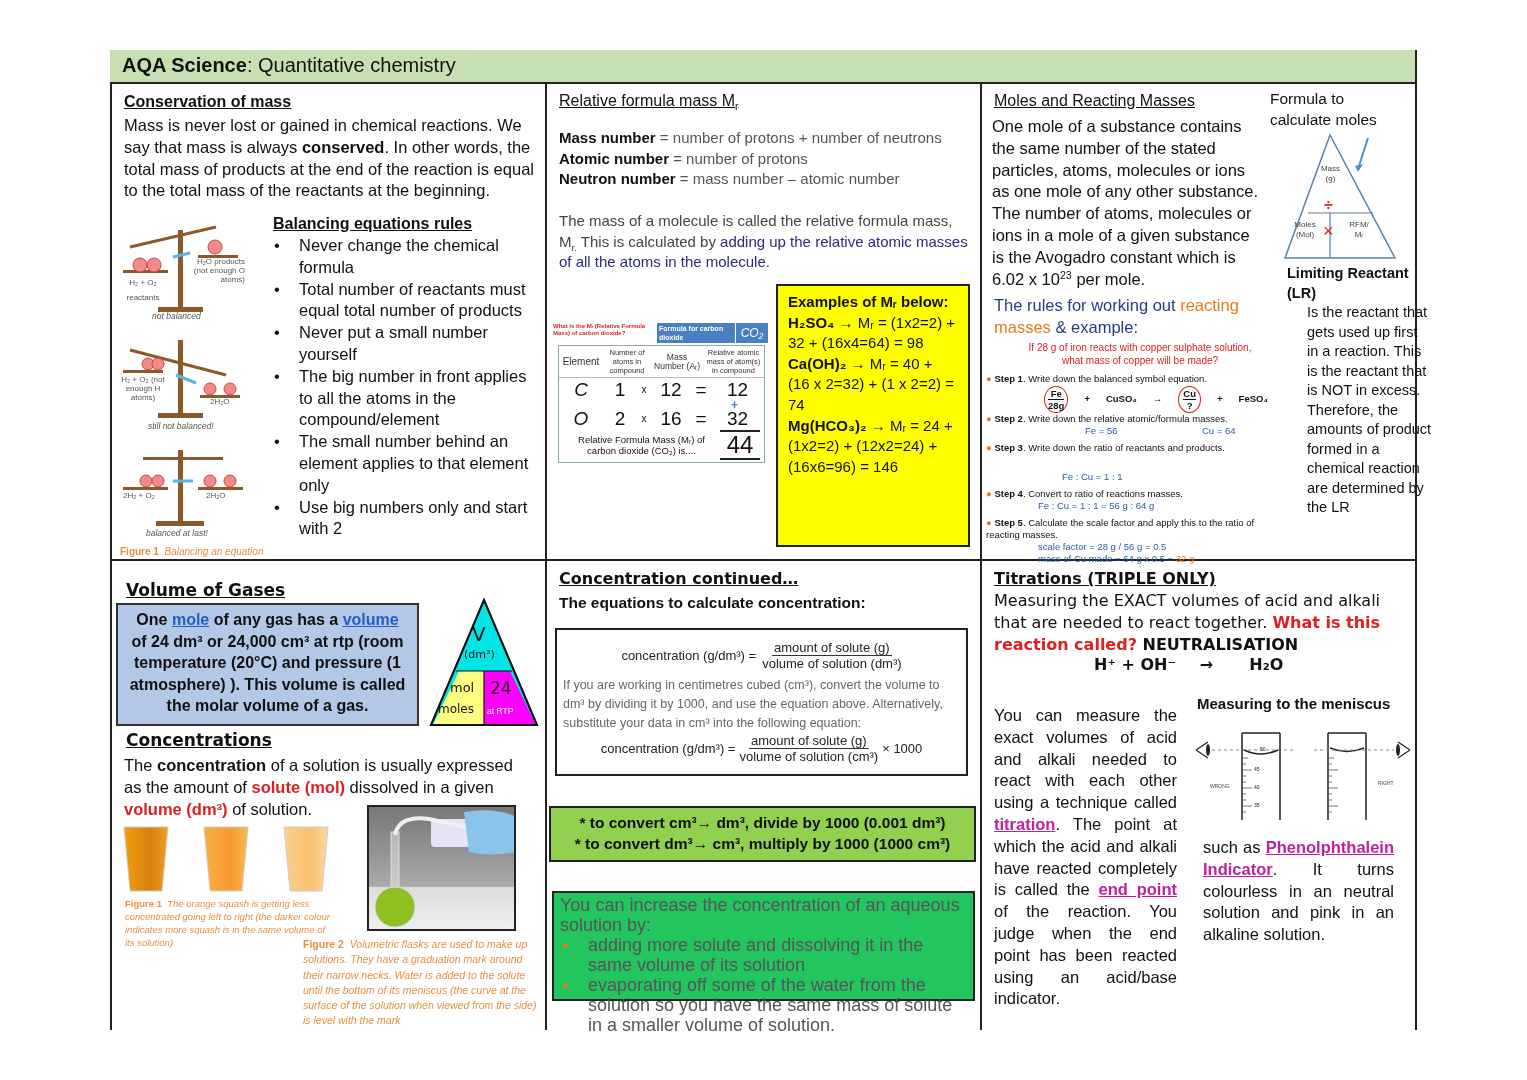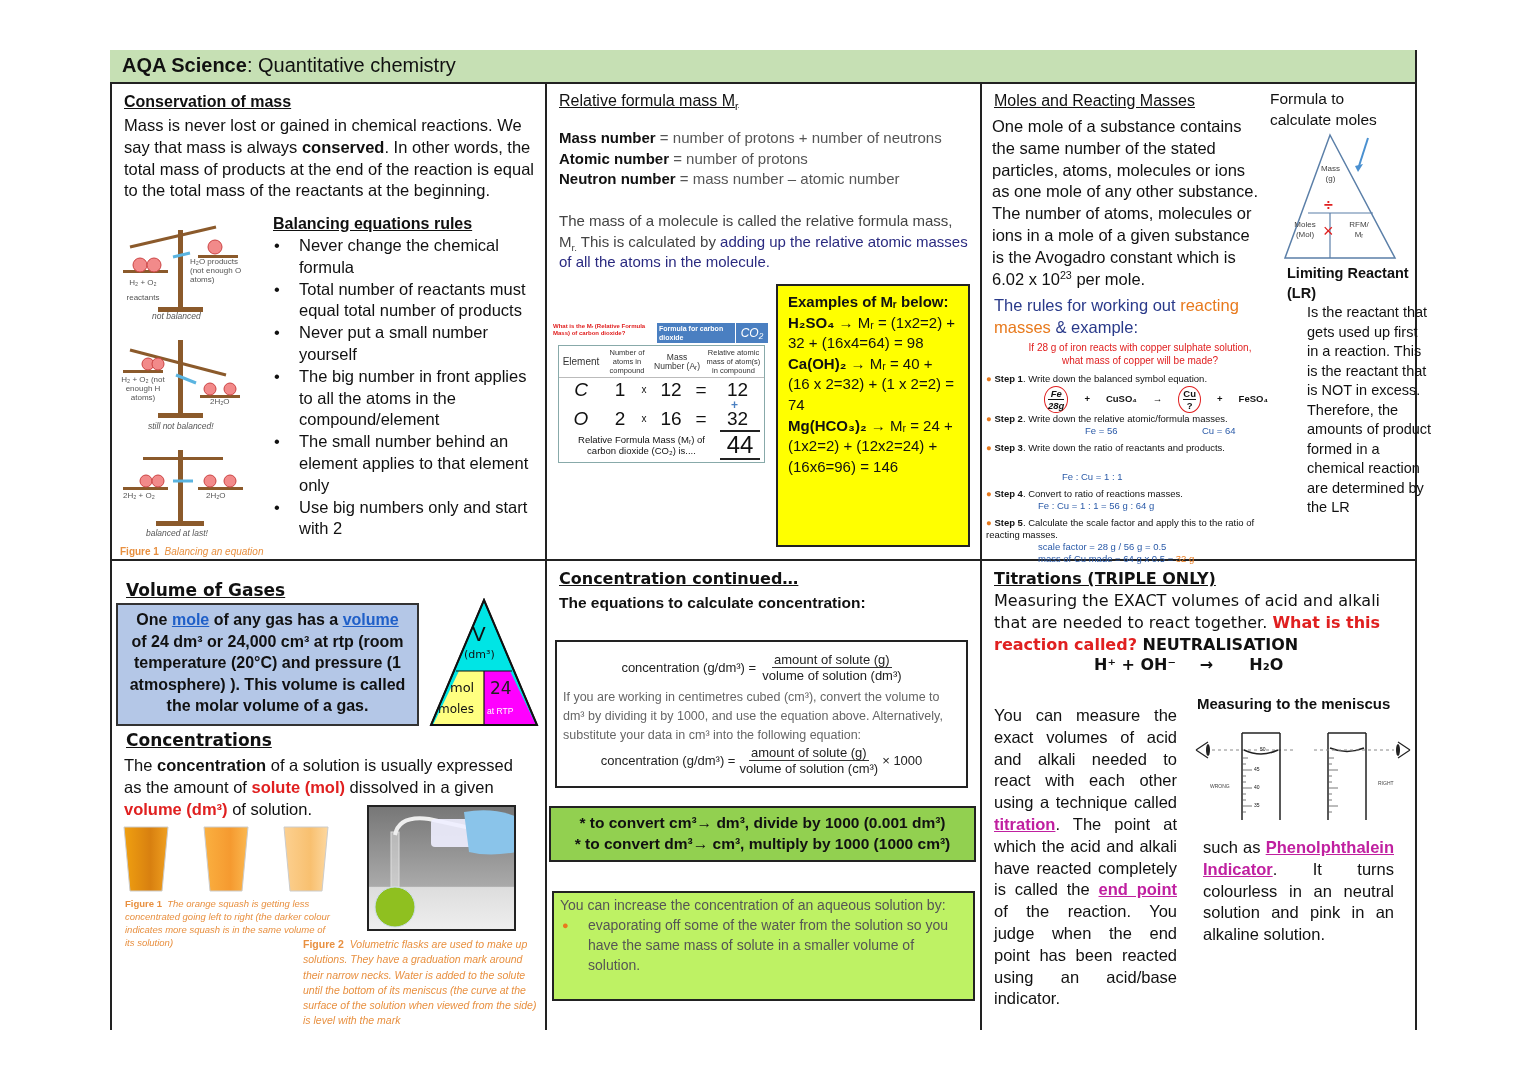--- a/index.html
+++ b/index.html
@@ -26,25 +26,25 @@
   .body17 { font-size: 16.5px; line-height: 21.8px; }
   .grey { color: #555; }
   ul.rules { list-style: none; }
   ul.rules li { position: relative; padding-left: 25px; font-size: 16.5px; line-height: 21.8px; }
   ul.rules li::before { content: "•"; position: absolute; left: 0; }
   .fig-caption { color: #e89040; font-style: italic; font-size: 10px; line-height: 15px; }
   .fig-caption b { font-style: normal; font-weight: bold; }
   .yellow-box { background: #ffff00; border: 2px solid #222; padding: 6px 10px; font-size: 15px; line-height: 20.6px; }
   .mr-table { border: 1px solid #8aa; background: #fff; }
   .blue-box { background: #b4c7e7; border: 2px solid #333; text-align: center; font-weight: bold; font-size: 16px; line-height: 21.6px; padding: 4px 10px; }
-  .eq-box { border: 2px solid #222; background: #fff; padding: 4px 6px; margin-top: 12px; }
+  .eq-box { border: 2px solid #222; background: #fff; padding: 4px 6px; }
   .frac { display: inline-flex; flex-direction: column; align-items: center; vertical-align: middle; }
   .frac .num { border-bottom: 1px solid #333; padding: 0 2px; }
   .green-box { background: #92d050; border: 2px solid #222; text-align: center; font-weight: bold; font-size: 15.5px; line-height: 21px; padding: 4px; }
-  .pink-box { background: #bef264; border: 2px solid #222; padding: 2px 6px; font-size: 14px; line-height: 20px; color: #555; }
+  .pink-box { background: #22c55e; border: 2px solid #222; padding: 2px 6px; font-size: 18px; line-height: 20px; color: #555; }
   .pink-box li { list-style: none; position: relative; padding-left: 28px; }
   .pink-box li::before { content: "●"; color: #e87a1d; position: absolute; left: 2px; font-size: 11px; }
   .just { text-align: justify; }
   sup, sub { font-size: 65%; line-height: 0; }
 </style>
 </head>
 <body>
 
 <div class="page-title-bar">
   <b>AQA Science</b><span>: Quantitative chemistry</span>
@@ -91,21 +91,21 @@
       <rect x="25" y="232" width="80" height="3" fill="#8b5a2b"></rect>
       <rect x="5" y="262" width="45" height="3" fill="#8b5a2b"></rect>
       <rect x="80" y="262" width="45" height="3" fill="#8b5a2b"></rect>
       <circle cx="28" cy="256" r="6" fill="#f28a8a" stroke="#c44"></circle>
         <circle cx="40" cy="256" r="6" fill="#f28a8a" stroke="#c44"></circle>
       <circle cx="92" cy="256" r="6" fill="#f28a8a" stroke="#c44"></circle>
         <circle cx="112" cy="256" r="6" fill="#f28a8a" stroke="#c44"></circle>
       <path d="M55 256 L75 256" stroke="#5ab4e0" stroke-width="3"></path>
     </svg>
     <div class="abs grey" style="left:0;top:50px;width:50px;font-size:8px;text-align:center;line-height:15px;">H₂ + O₂ reactants</div>
-    <div class="abs grey" style="left:72px;top:32px;width:55px;font-size:8px;text-align:left;line-height:9px;">H₂O products (not enough O atoms)</div>
+    <div class="abs grey" style="left:72px;top:32px;width:55px;font-size:8px;text-align:right;line-height:9px;">H₂O products (not enough O atoms)</div>
     <div class="abs grey" style="left:34px;top:86px;font-size:8.5px;font-style:italic;">not balanced</div>
     <div class="abs grey" style="left:0;top:150px;width:50px;font-size:8px;text-align:center;line-height:9px;">H₂ + O₂ (not enough H atoms)</div>
     <div class="abs grey" style="left:92px;top:172px;font-size:8px;">2H₂O</div>
     <div class="abs grey" style="left:30px;top:196px;font-size:8.5px;font-style:italic;">still not balanced!</div>
     <div class="abs grey" style="left:5px;top:266px;font-size:8px;">2H₂ + O₂</div>
     <div class="abs grey" style="left:88px;top:266px;font-size:8px;">2H₂O</div>
     <div class="abs grey" style="left:28px;top:303px;font-size:8.5px;font-style:italic;">balanced at last!</div>
     <div class="abs fig-caption" style="left:2px;top:319px;white-space:nowrap;">
       <b>Figure 1</b>&nbsp; <span>Balancing an equation</span>
     </div>
@@ -214,21 +214,21 @@
   <div class="abs" style="left:994px;top:294px;width:290px;font-size:16.5px;line-height:22px;color:#2a3a8a;">
     <span>The rules for working out </span><span class="orange">reacting masses</span><span> &amp; example:</span>
   </div>
   <div class="abs red" style="left:1005px;top:342px;width:270px;font-size:10px;line-height:12.5px;text-align:center;">
     <div>If 28 g of iron reacts with copper sulphate solution,</div>
     <div>what mass of copper will be made?</div>
   </div>
   <div class="abs" style="left:986px;top:373px;width:298px;font-size:9.5px;line-height:12px;">
     <div><span class="orange">● </span><b>Step 1</b><span>. Write down the balanced symbol equation.</span></div>
     <div style="display:flex;gap:16px;padding-left:58px;height:28px;align-items:center;font-weight:bold;">
-      <span style="text-align:center;border:1px solid #e02020;border-radius:50%;padding:1px 3px;line-height:11px;font-style:italic;"><span style="border-bottom:1px solid #111;display:block;">Fe</span><span>28g</span></span>
+      <span style="text-align:center;border:1px solid #e02020;border-radius:50%;padding:1px 3px;line-height:11px;"><span style="border-bottom:1px solid #111;display:block;">Fe</span><span>28g</span></span>
       <span>+</span>
       <span>CuSO₄</span>
       <span>→</span>
       <span style="text-align:center;border:1px solid #e02020;border-radius:50%;padding:1px 4px;line-height:11px;"><span style="border-bottom:1px solid #111;display:block;">Cu</span><span>?</span></span>
       <span>+</span>
       <span>FeSO₄</span>
     </div>
     <div><span class="orange">● </span><b>Step 2</b><span>. Write down the relative atomic/formula masses.</span></div>
     <div style="display:flex;padding-left:76px;color:#2a5aa8;">
         <span style="width:140px;padding-left:23px;">Fe = 56</span>
@@ -337,20 +337,21 @@
       <span>× 1000</span>
     </div>
   </div>
   <div class="abs green-box" style="left:549px;top:806px;width:427px;height:56px;">
     <div>*  to convert cm³→ dm³, divide by 1000 (0.001 dm³)</div>
     <div>*  to convert dm³→ cm³, multiply by 1000 (1000 cm³)</div>
   </div>
   <div class="abs pink-box" style="left:552px;top:891px;width:423px;height:110px;">
     <div>You can increase the concentration of an aqueous solution by:</div>
     <ul>
+      <li>adding more solute and dissolving it in the same volume of its solution</li>
       <li>evaporating off some of the water from the solution so you have the same mass of solute in a smaller volume of solution.</li>
     </ul>
   </div>
 </section>
 
 <section>
   <div class="abs comic b u" style="left:994px;top:569px;font-size:16px;">Titrations (TRIPLE ONLY)</div>
   <div class="abs comic" style="left:994px;top:590px;width:415px;font-size:16px;line-height:22px;">
     <span>Measuring the EXACT volumes of acid and alkali that are needed to react together. </span><b class="red">What is this reaction called?</b><b> NEUTRALISATION</b>
   </div>

